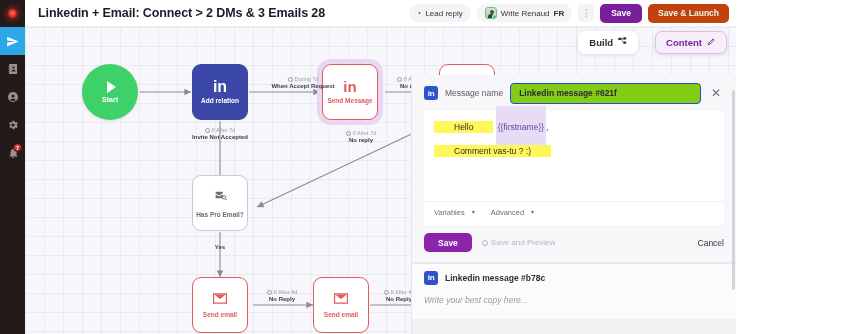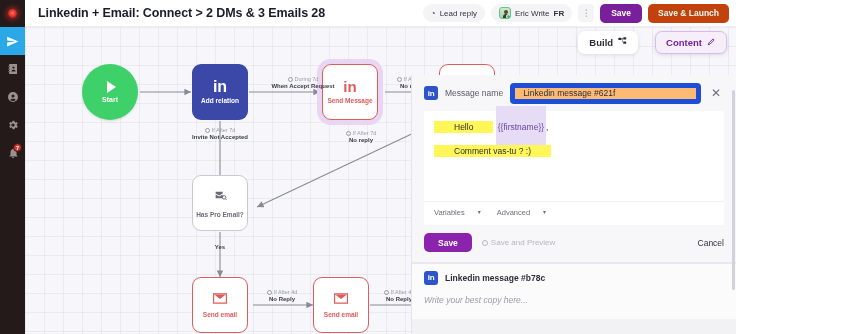--- a/index.html
+++ b/index.html
@@ -198,41 +198,42 @@
     display:flex; align-items:center; gap:7px; height:36px; padding:0 12px;
     background:#f7f7f9;
   }
   .li-badge {
     width:14px;height:14px;border-radius:3px;background:#2d54c8;color:#fff;
     font-size:8px;font-weight:bold;display:flex;align-items:center;justify-content:center;
     flex:none; letter-spacing:-0.4px;
   }
   .msg-head .lbl { font-size:8.5px; color:#5a5a66; white-space:nowrap; }
   .name-input {
-    flex:1; height:21px; border:5px solid #1d4ed8; border-radius:4px;
-    background:#fdba74; font-size:8.5px; color:#2c2c38; padding:0 8px;
+    flex:1; height:21px; border:1px solid #1d4ed8; border-radius:4px;
+    background:#84cc16; font-size:8.5px; color:#2c2c38; padding:0 8px;
     font-family:"Liberation Sans", sans-serif;
+    font-weight:bold;
   }
   .x-btn {
     width:16px;height:16px;display:flex;align-items:center;justify-content:center;
     color:#6e6e7a; font-size:12px; cursor:pointer; flex:none;
   }
   .editor-body {
     background:#fff; margin:0 12px; min-height:90px; padding:10px 10px;
     border-radius:2px;
   }
   .line { font-size:8.5px; line-height:13px; color:#2c2c38; margin-bottom:11px; }
   .hl { background:#fff757; padding:1px 20px; }
   .var { background:#e6dcf5; color:#6b3fa0; padding:16px 2px; }
   .toolbar {
     background:#fff; margin:0 12px; padding:6px 10px 8px;
     display:flex; gap:16px; align-items:center;
     border-top:1px solid #f0f0f4;
   }
-  .tool { font-size:7.5px; color:#6e6e7a; display:flex; align-items:flex-start; gap:13px; cursor:pointer; }
+  .tool { font-size:7.5px; color:#6e6e7a; display:flex; align-items:flex-start; gap:7px; cursor:pointer; }
   .caret { font-size:6px; }
   .actions {
     display:flex; align-items:center; gap:10px; padding:8px 12px 10px; background:#f7f7f9;
   }
   .act-save {
     background:#8b23ad; color:#fff; border:none; border-radius:5px;
     height:19px; padding:0 14px; font-size:8.5px; font-weight:bold; cursor:pointer;
     font-family:"Liberation Sans", sans-serif;
   }
   .act-preview {
@@ -305,21 +306,21 @@
 
       <div class="pill">
         <span class="lead-ico">◔</span>
         <span>Lead reply</span>
       </div>
 
       <div class="pill">
         <span class="avatar">
             <span class="avatar-dot"></span>
           </span>
-        <span>Eric Write</span>
+        <span>Write Renaud</span>
         <span class="lang">FR</span>
       </div>
 
       <div class="kebab">⋮</div>
       <button class="btn-save">Save</button>
       <button class="btn-launch">Save &amp; Launch</button>
     </div>
   </div>
 
   <div class="canvas">

